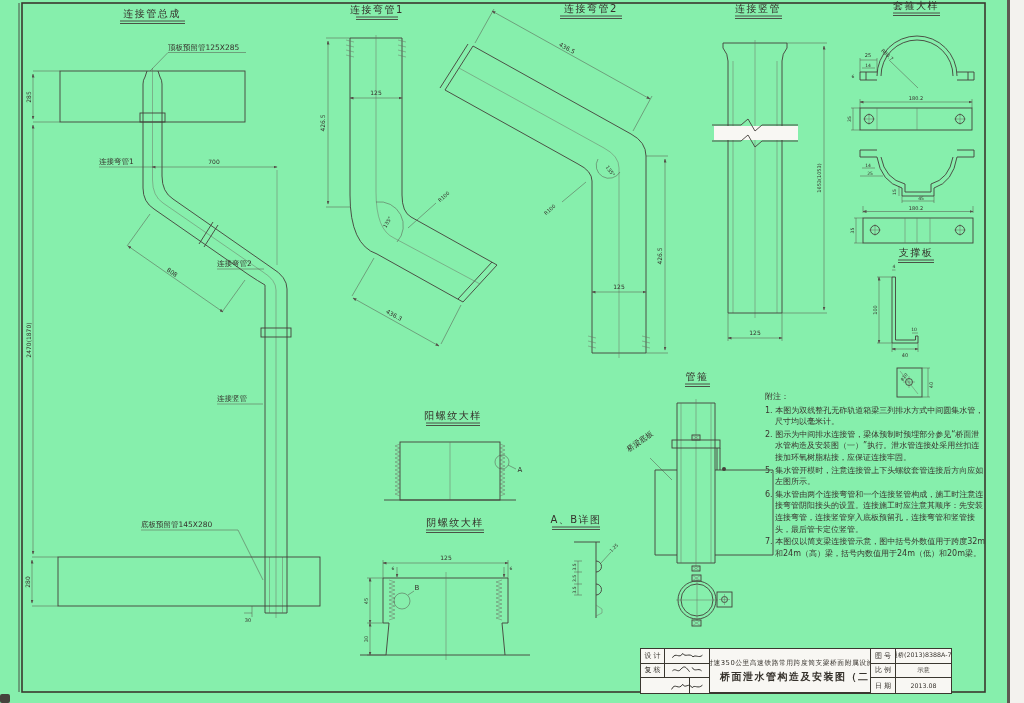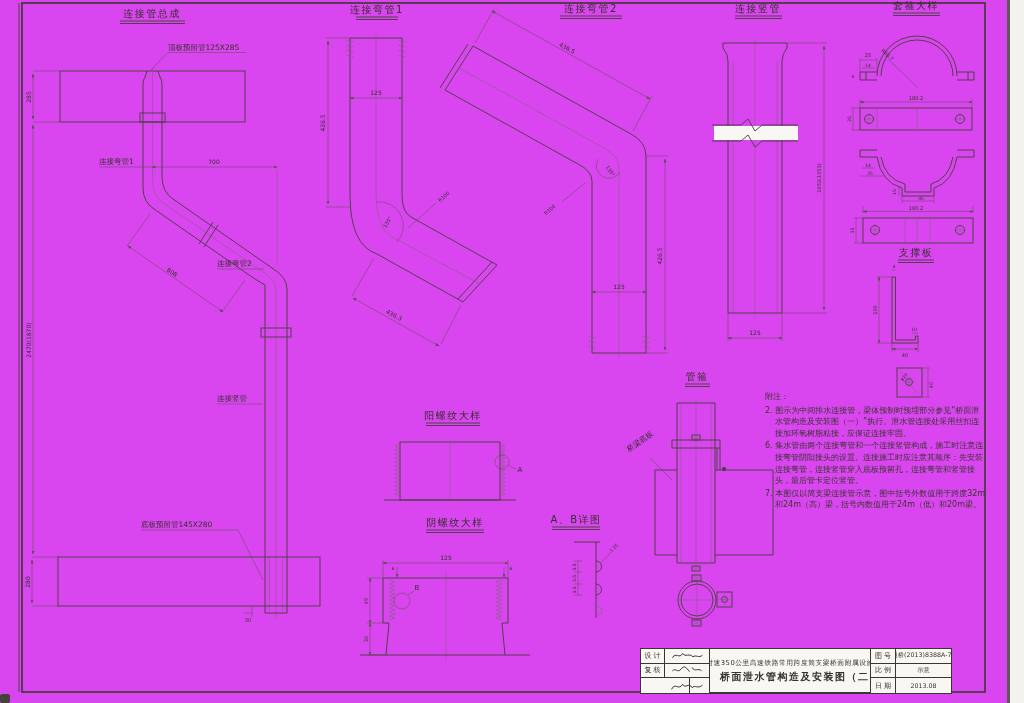--- a/index.html
+++ b/index.html
@@ -1,16 +1,16 @@
 <!DOCTYPE html>
 <html><head>
 <meta charset="utf-8">
 <style>
   html,body{margin:0;padding:0;background:#e9e7e1;}
-  .page{position:relative;width:1024px;height:703px;background:#d946ef;overflow:hidden;
+  .page{position:relative;width:1024px;height:703px;background:#86efac;overflow:hidden;
         font-family:"DejaVu Sans","Liberation Sans",sans-serif;color:#35312b;}
   svg.draw{position:absolute;left:0;top:0;}
   svg.draw text{fill:#35312b;font-family:"DejaVu Sans","Liberation Sans",sans-serif;}
   .tt{font-size:10px;letter-spacing:1.5px;text-anchor:middle;}
   .lbl{font-size:7.5px;}
   .dim{font-size:6px;text-anchor:middle;}
   .dims{font-size:5px;text-anchor:middle;}
   .dimxs{font-size:4.5px;text-anchor:middle;}
   .det{font-size:7px;text-anchor:middle;}
   .ln{stroke:#44403a;stroke-width:0.9;fill:none;}
@@ -327,21 +327,23 @@
     <rect x="692" y="620" width="9" height="6" class="ln"></rect>
     <path class="thin" d="M692,620 L701,626 M701,620 L692,626"></path>
     <rect x="717" y="592" width="15" height="15" class="ln"></rect>
     <circle cx="724.5" cy="599.5" r="3" class="ln"></circle>
     <path class="thin" d="M724.5,594 V605 M719,599.5 H730"></path>
   </g>
 </svg>
 
 <div class="notes">
   <div class="note-title">附注：</div>
+  <div class="note-item">1. 本图为双线整孔无砟轨道箱梁三列排水方式中间圆集水管，尺寸均以毫米计。</div>
   <div class="note-item">2. 图示为中间排水连接管，梁体预制时预埋部分参见“桥面泄水管构造及安装图（一）”执行。泄水管连接处采用丝扣连接加环氧树脂粘接，应保证连接牢固。</div>
+  <div class="note-item">5. 集水管开模时，注意连接管上下头螺纹套管连接后方向应如左图所示。</div>
   <div class="note-item">6. 集水管由两个连接弯管和一个连接竖管构成，施工时注意连接弯管阴阳接头的设置。连接施工时应注意其顺序：先安装连接弯管，连接竖管穿入底板预留孔，连接弯管和竖管接头，最后管卡定位竖管。</div>
   <div class="note-item">7. 本图仅以简支梁连接管示意，图中括号外数值用于跨度32m和24m（高）梁，括号内数值用于24m（低）和20m梁。</div>
 </div>
 
 <div class="tblock">
   <div class="cell" style="grid-column:1;grid-row:1;">设 计</div>
   <div class="cell" style="grid-column:2;grid-row:1;">
     <svg width="36" height="12" viewBox="0 0 40 14">
           <path d="M3,9 C7,2 11,11 15,4 C18,9 23,3 27,8 C30,5 34,10 38,6" stroke="#2c2a26" stroke-width="1.1" fill="none"></path>
         </svg>

